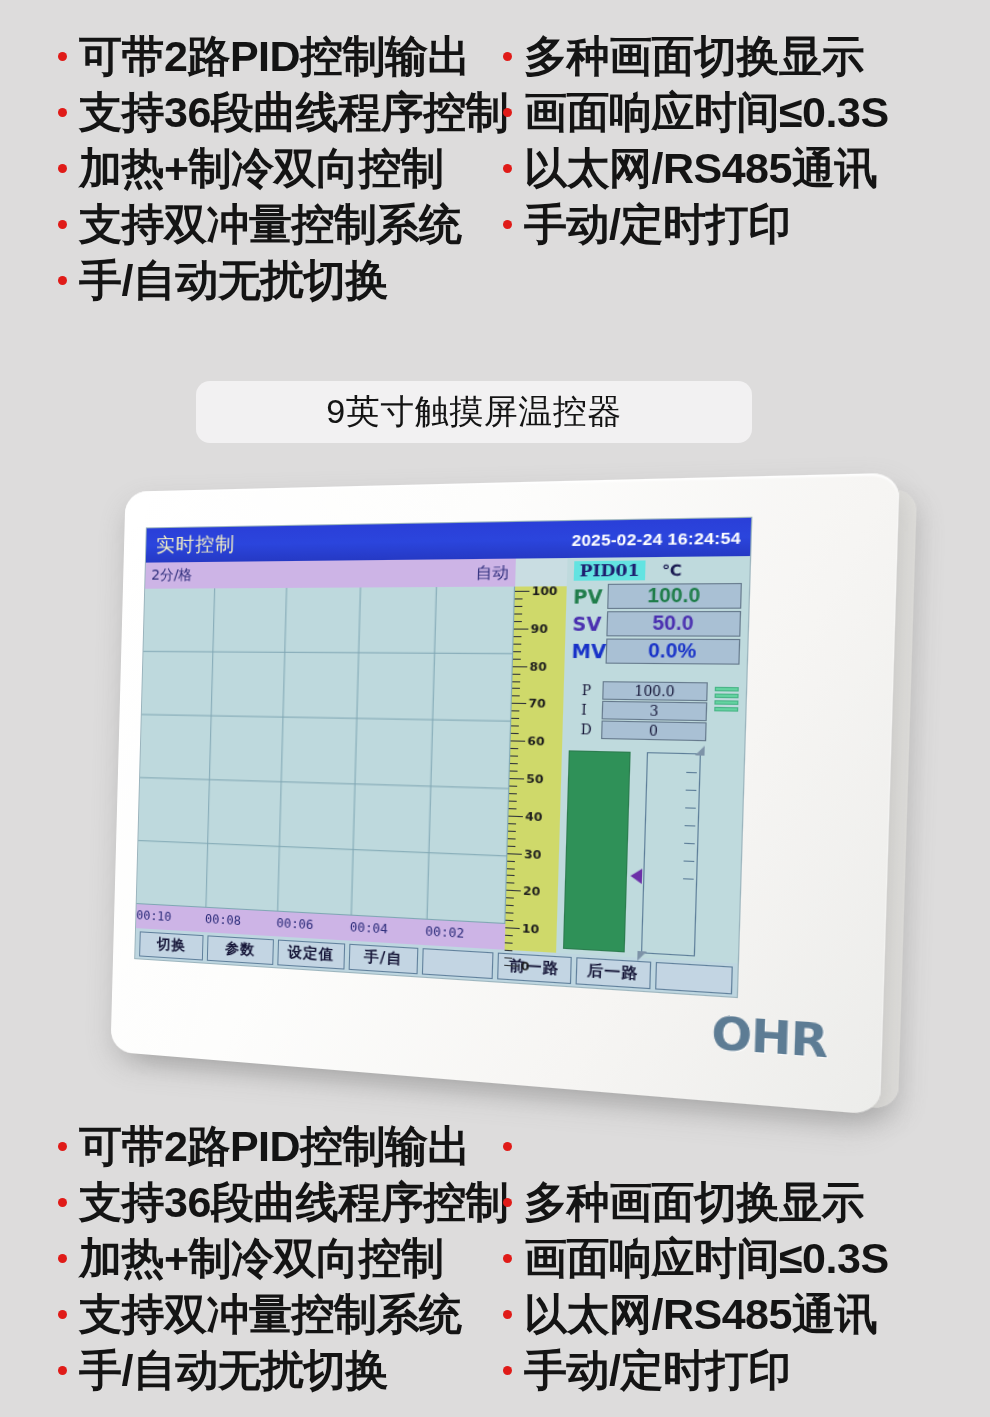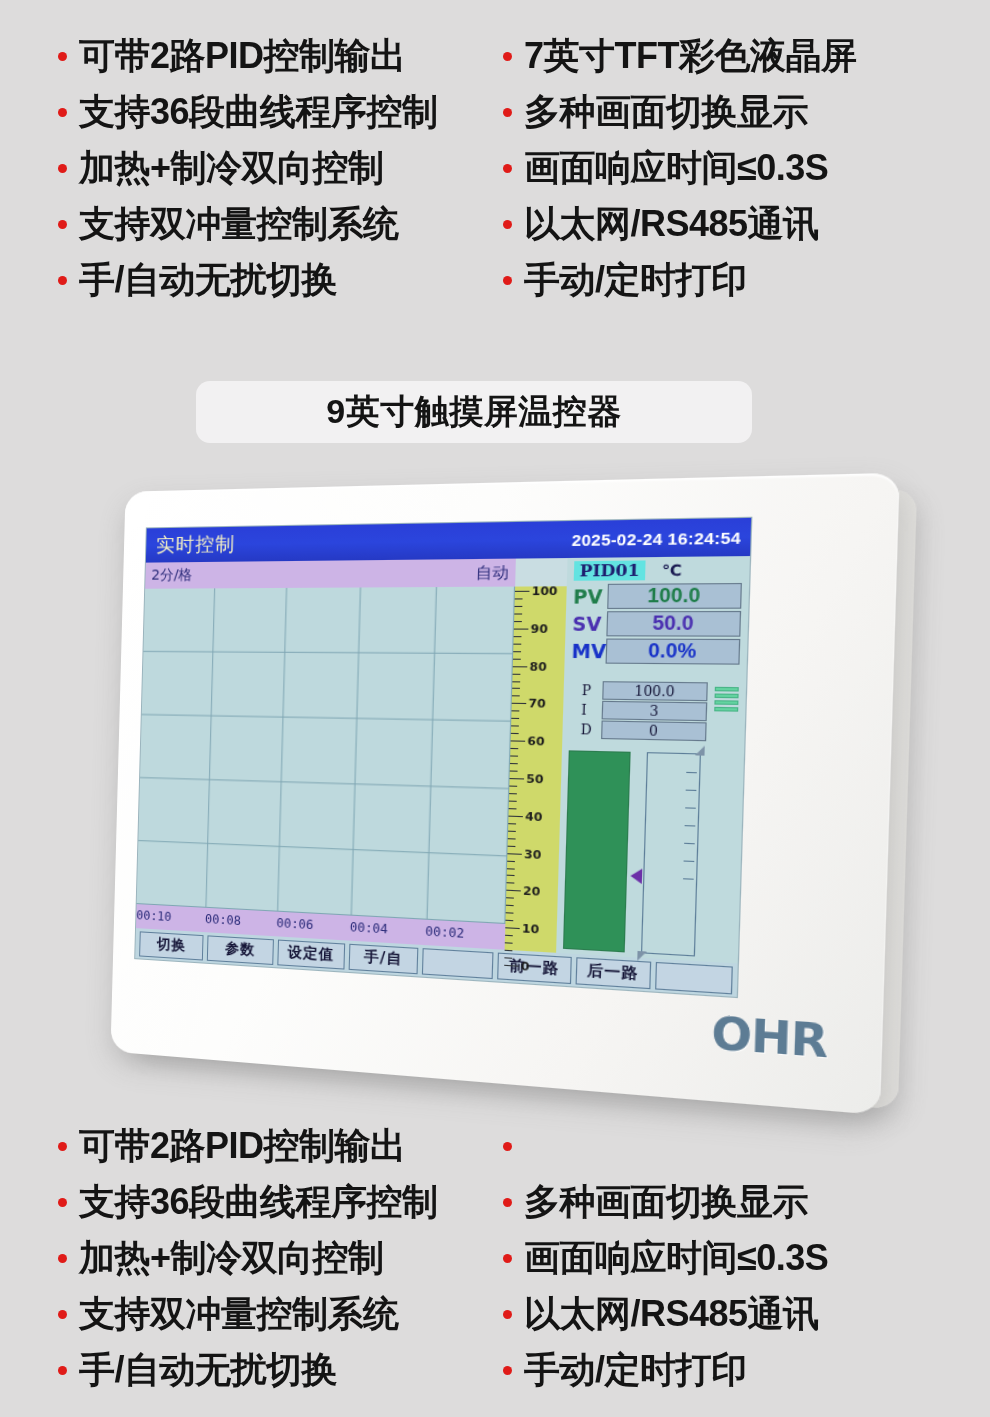--- a/index.html
+++ b/index.html
@@ -29,41 +29,41 @@
     white-space: nowrap;
   }
   .feat-dot {
     width: 9px; height: 9px;
     border-radius: 50%;
     background: #e01b18;
     margin-right: 12px;
     flex: 0 0 auto;
   }
   .feat-text {
-    font-size: 36px;
+    font-size: 43px;
     font-weight: bold;
     color: #141414;
     letter-spacing: -0.5px;
     line-height: 1;
   }
 
   
   .title-pill {
     position: absolute;
     left: 196px; top: 381px;
     width: 556px; height: 62px;
     background: #f2f1f2;
     border-radius: 14px;
     display: flex;
     align-items: center;
     justify-content: center;
   }
   .title-pill .title-text {
     font-size: 34px;
-    font-weight: bold;
+    font-weight: normal;
     color: #141414;
     letter-spacing: 0.5px;
   }
 
   
   .device-wrap {
     position: absolute;
     left: 90px; top: 470px;
     width: 820px; height: 630px;
   }
@@ -425,24 +425,20 @@
       <div class="feat-item">
         <span class="feat-dot"></span>
         <span class="feat-text">支持双冲量控制系统</span>
       </div>
       <div class="feat-item">
         <span class="feat-dot"></span>
         <span class="feat-text">手/自动无扰切换</span>
       </div>
     </div>
     <div class="feat-col col-right">
-      <div class="feat-item">
-        <span class="feat-dot"></span>
-        <span class="feat-text">7英寸TFT彩色液晶屏</span>
-      </div>
       <div class="feat-item">
         <span class="feat-dot"></span>
         <span class="feat-text">多种画面切换显示</span>
       </div>
       <div class="feat-item">
         <span class="feat-dot"></span>
         <span class="feat-text">画面响应时间≤0.3S</span>
       </div>
       <div class="feat-item">
         <span class="feat-dot"></span>

